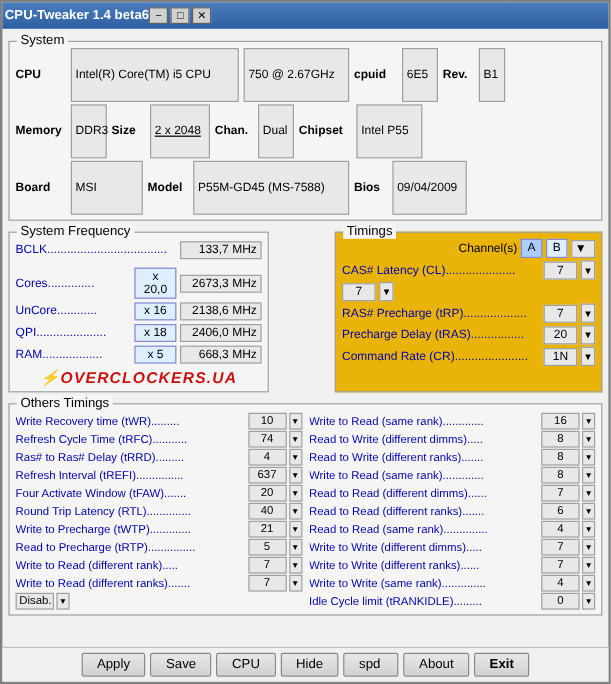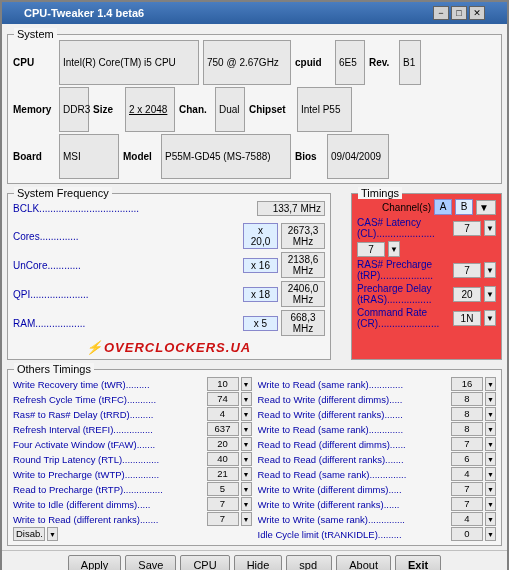--- a/index.html
+++ b/index.html
@@ -15,24 +15,24 @@
       width: 509px;
       height: 570px;
       background: #f0f0f0;
       border: 2px solid #808080;
       display: flex;
       flex-direction: column;
     }
     .title-bar {
       background: linear-gradient(to bottom, #4a7dbf, #2d5fa0);
       color: white;
-      padding: 3px 22px;
-      display: flex;
-      align-items: center;
-      justify-content: space-between;
+      padding: 3px 2px;
+      display: flex;
+      align-items: center;
+      justify-content: flex-start;
       height: 22px;
       flex-shrink: 0;
     }
     .title-bar-text {
       font-weight: bold;
       font-size: 11px;
     }
     .title-bar-buttons {
       display: flex;
       gap: 2px;
@@ -84,25 +84,26 @@
     }
     .freq-title {
       position: absolute;
       top: -7px;
       left: 6px;
       background: #f5f5f5;
       padding: 0 3px;
       font-size: 11px;
     }
     .timings-box {
-      width: 151px;
+      width: 223px;
       border: 1px solid #a0a0a0;
       padding: 3px 5px 4px 5px;
       position: relative;
-      background: #ef4444;
+      background: #eab308;
+      margin-left: 35px;
     }
     .timings-title {
       position: absolute;
       top: -7px;
       left: 6px;
       background: #f5f5f5;
       padding: 0 3px;
       font-size: 11px;
     }
     .freq-row {
@@ -122,22 +123,22 @@
       padding: 1px 3px;
       font-size: 10px;
       width: 35px;
       text-align: center;
     }
     .freq-val {
       background: #e8e8e8;
       border: 1px solid #a0a0a0;
       padding: 1px 3px;
       font-size: 10px;
-      width: 44px;
-      text-align: center;
+      width: 68px;
+      text-align: right;
     }
     .bclk-row {
       display: flex;
       align-items: center;
       margin-top: 4px;
       gap: 3px;
     }
     .bclk-label {
       font-size: 10px;
       flex: 1;
@@ -502,21 +503,21 @@
       <span class="other-label">Read to Precharge (tRTP)...............</span>
       <span class="other-val">5</span>
       <div class="other-arrow">▼</div>
     </div>
           <div class="other-row">
       <span class="other-label">Write to Write (different dimms).....</span>
       <span class="other-val">7</span>
       <div class="other-arrow">▼</div>
     </div>
           <div class="other-row">
-      <span class="other-label">Write to Idle (different dimms).....</span>
+      <span class="other-label">Write to Read (different rank).....</span>
       <span class="other-val">7</span>
       <div class="other-arrow">▼</div>
     </div>
           <div class="other-row">
       <span class="other-label">Write to Write (different ranks)......</span>
       <span class="other-val">7</span>
       <div class="other-arrow">▼</div>
     </div>
           <div class="other-row">
       <span class="other-label">Write to Read (different ranks).......</span>

